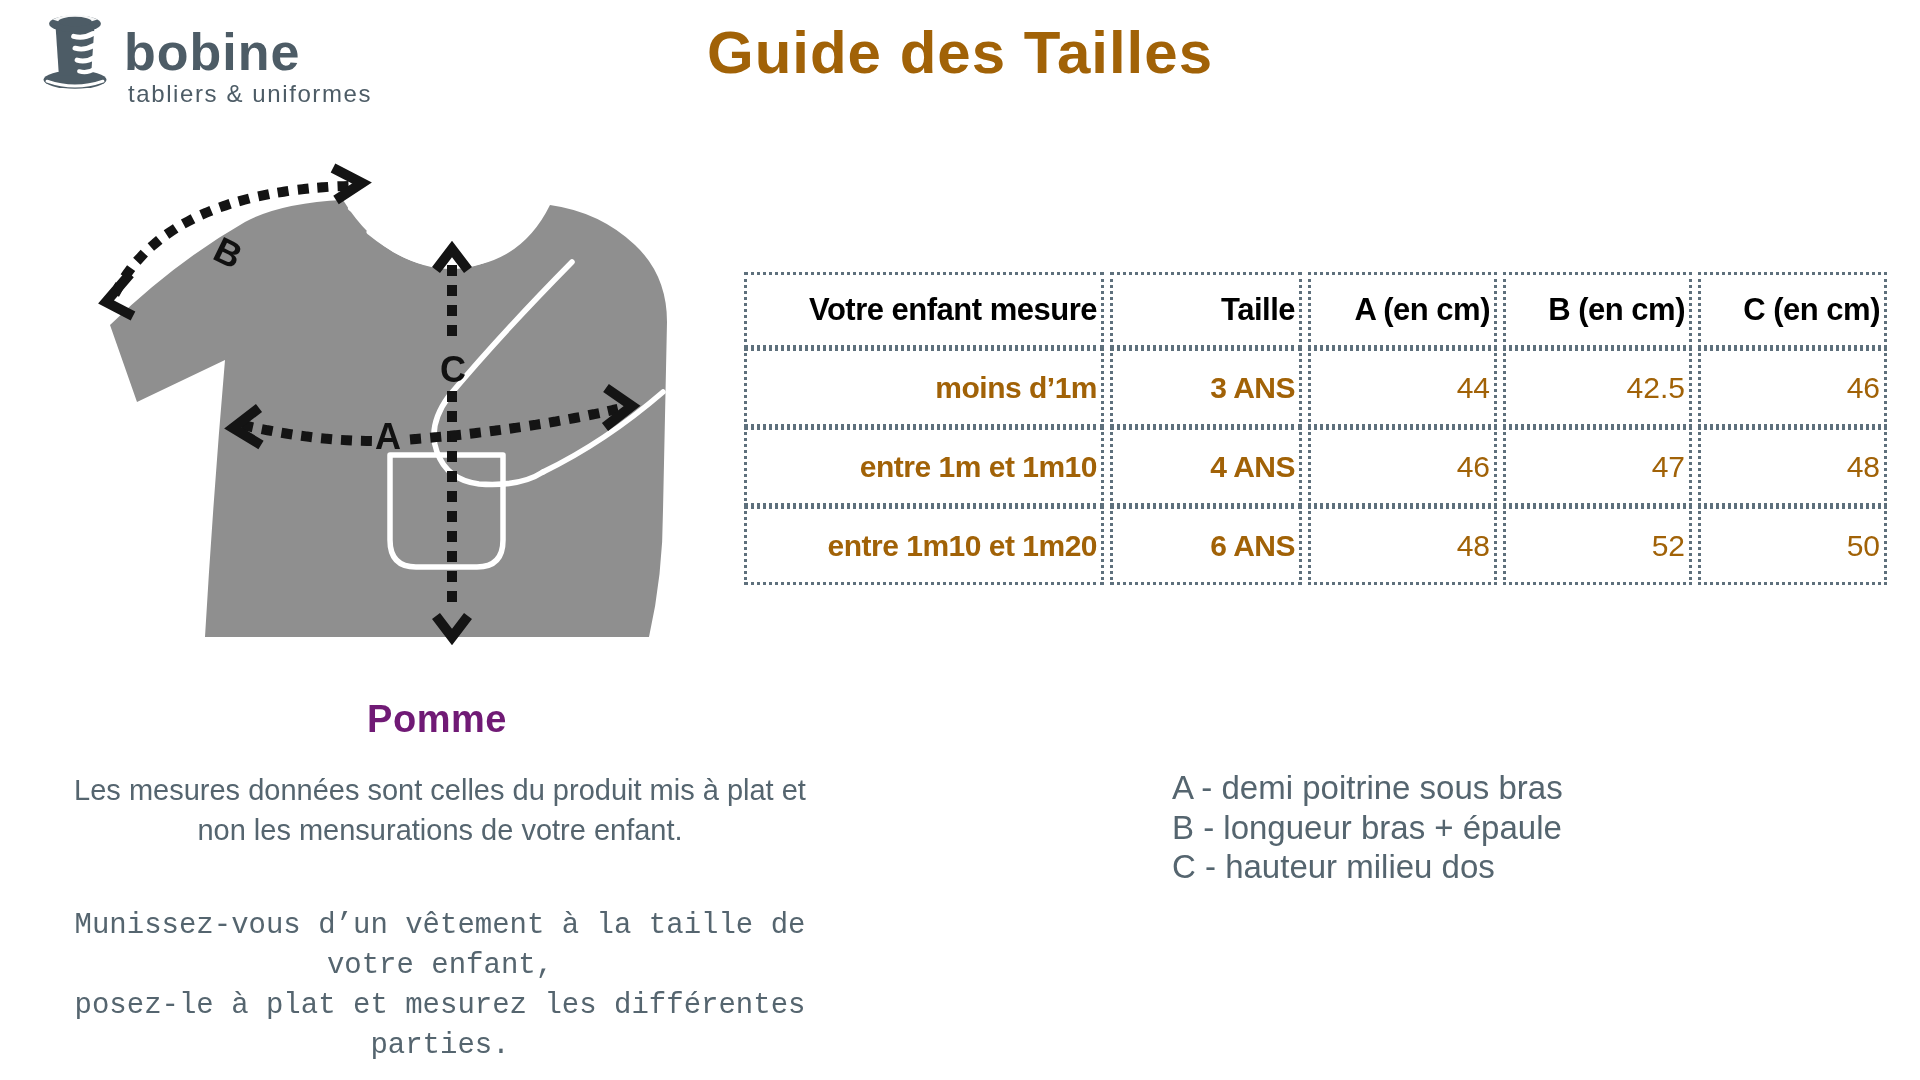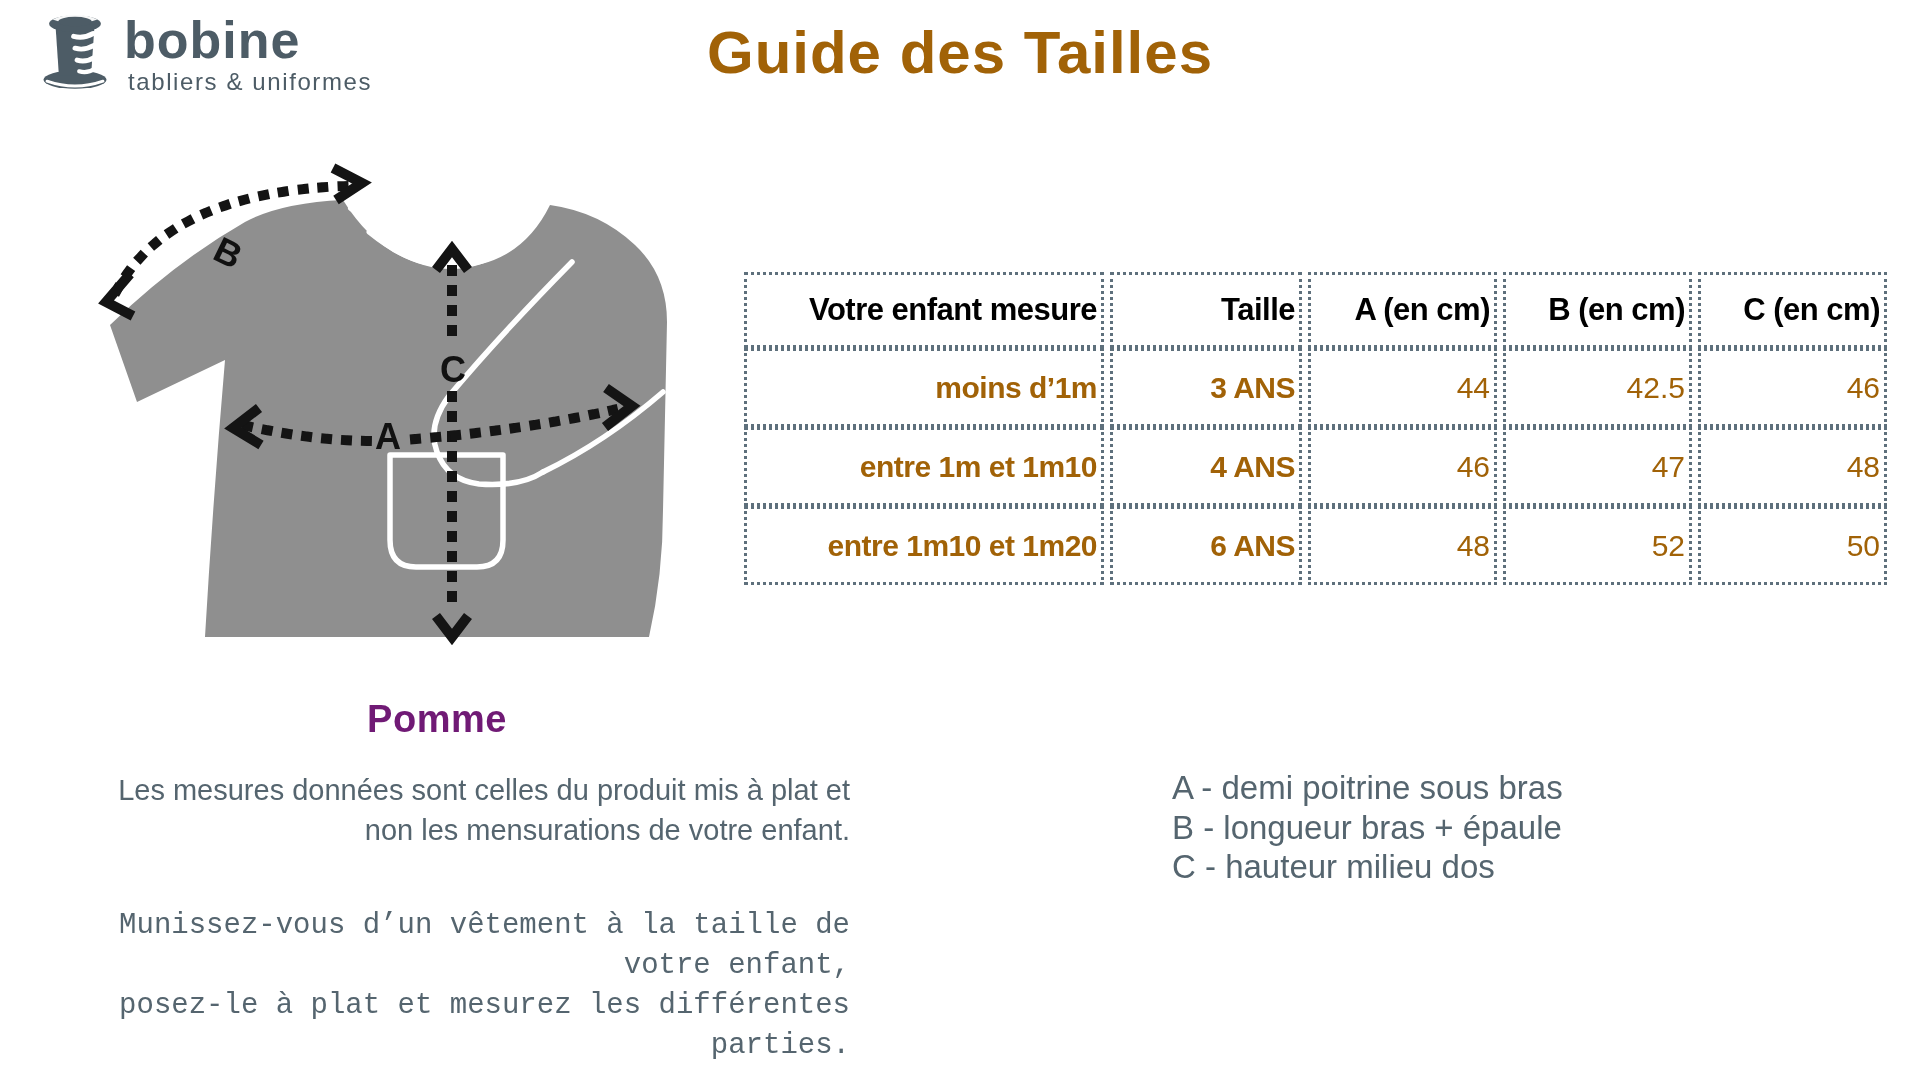--- a/index.html
+++ b/index.html
@@ -3,21 +3,21 @@
 <meta charset="utf-8">
 <style>
   html,body{margin:0;padding:0;background:#ffffff;}
   .canvas{
     position:relative;width:1920px;height:1080px;background:#ffffff;overflow:hidden;
     font-family:"Liberation Sans", sans-serif;
   }
   
   .logo{position:absolute;left:40px;top:12px;display:flex;align-items:flex-start;}
   .logo svg{width:70px;height:78px;}
-  .logo-text{margin-left:14px;margin-top:2px;}
+  .logo-text{margin-left:14px;margin-top:14px;}
   .brand{font-size:52px;font-weight:bold;color:#4d5c66;letter-spacing:1px;line-height:52px;}
   .tagline{font-size:24px;color:#4d5c66;letter-spacing:1.6px;margin-top:2px;margin-left:4px;}
   
   .page-title{
     position:absolute;left:0;top:18px;width:1920px;text-align:center;
     font-size:60px;font-weight:bold;color:#a16207;letter-spacing:1px;
   }
   
   .illustration{position:absolute;left:75px;top:150px;width:600px;height:500px;}
   .product-name{
@@ -31,21 +31,21 @@
   }
   table.size-table th,table.size-table td{
     border:3px dotted #5e707c;text-align:right;vertical-align:middle;
     background:#ffffff;padding:0 4px;overflow:hidden;
   }
   table.size-table th{height:70px;font-size:31px;font-weight:bold;color:#000000;letter-spacing:-0.5px;}
   table.size-table td{height:73px;font-size:30px;color:#a16207;}
   td.cell-bold{font-weight:bold;color:#000000;letter-spacing:-0.5px;}
   
   .notes{
-    position:absolute;left:30px;top:770px;width:820px;text-align:right;
+    position:absolute;left:30px;top:770px;width:820px;text-align:center;
     font-size:29px;line-height:40px;color:#55656f;
   }
   .note+.note{margin-top:56px;font-family:Liberation Mono, monospace;}
   .legend{
     position:absolute;left:1172px;top:768px;font-size:33px;line-height:39.5px;color:#55656f;
   }
 </style>
 </head>
 <body>
 

